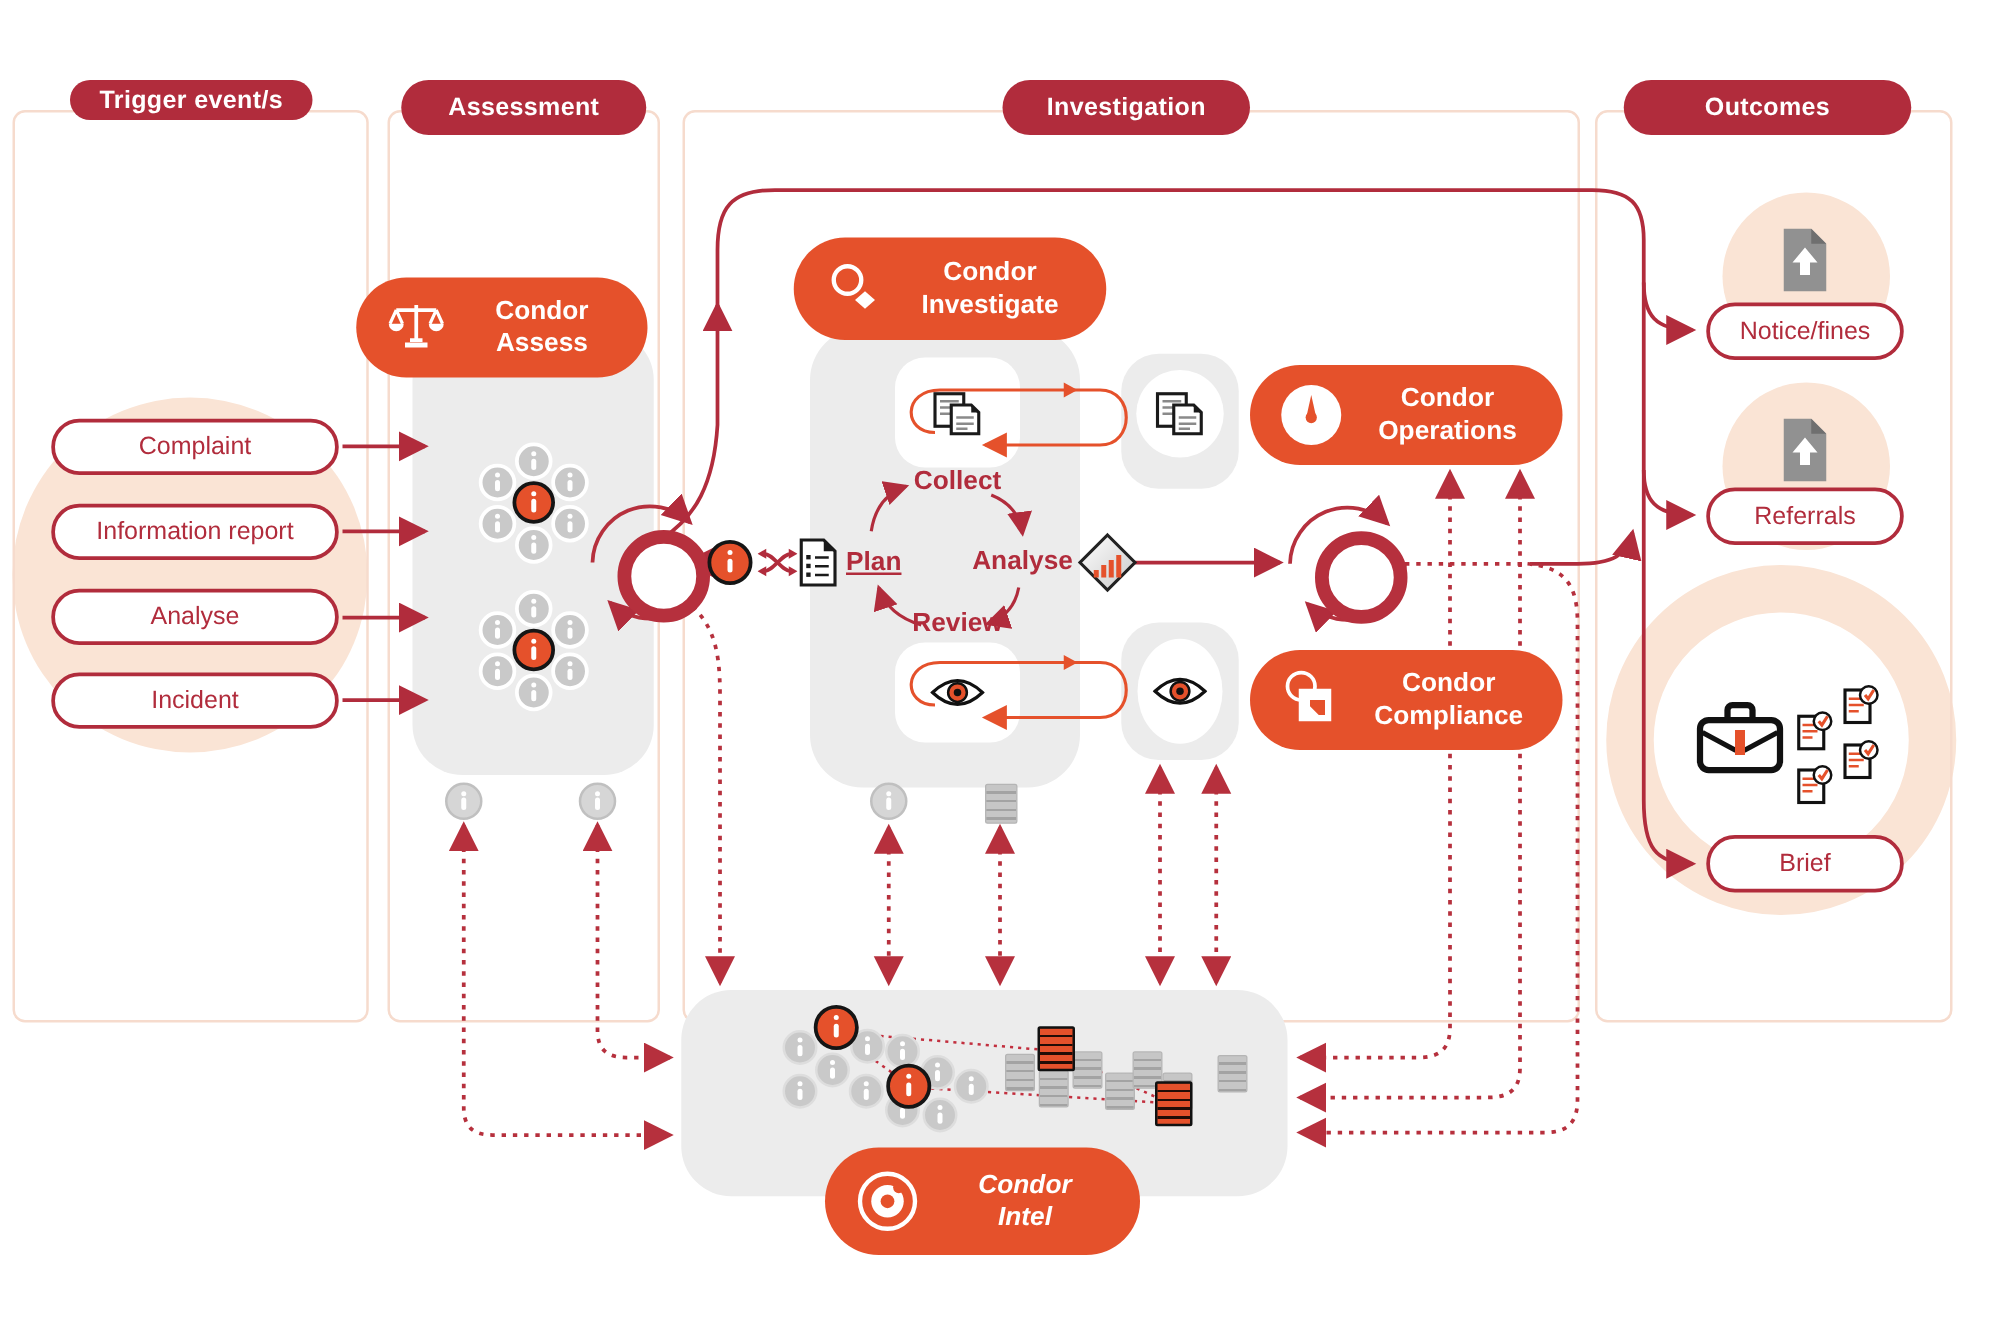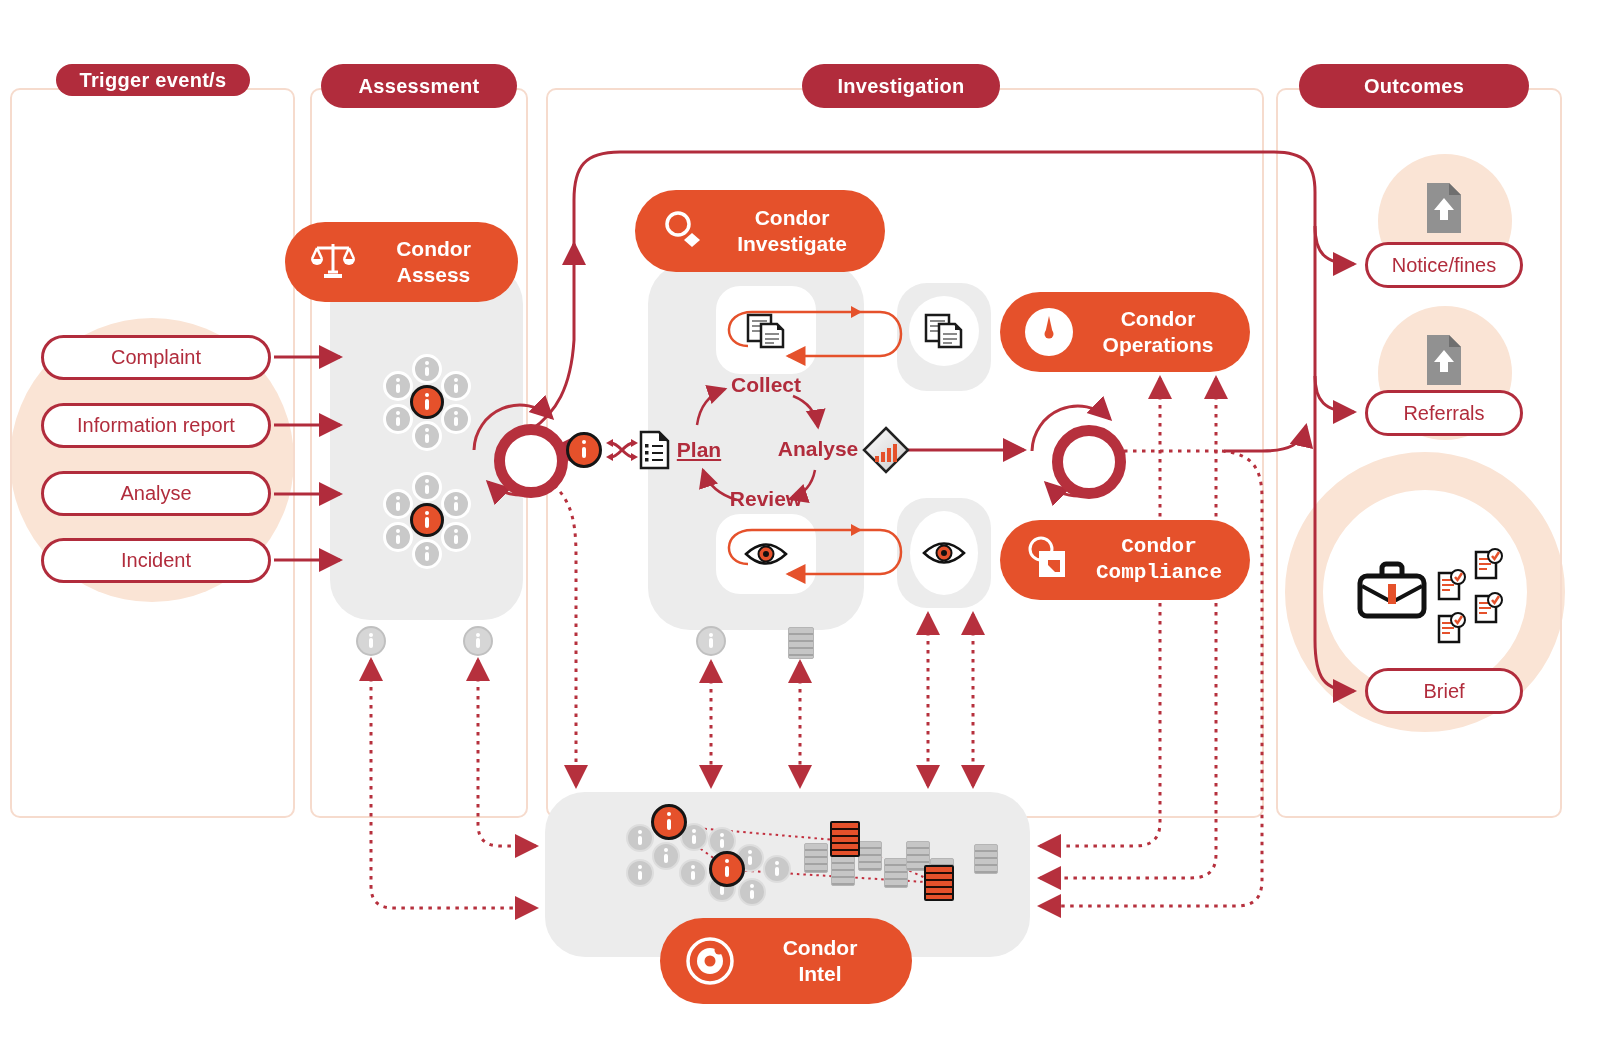--- a/index.html
+++ b/index.html
@@ -217,42 +217,42 @@
     <span class="ico">
       <svg width="50" height="50" viewBox="0 0 50 50">
         <circle cx="25" cy="25" r="24" fill="#fff"></circle>
         <polygon points="25,9 21,27 29,27" fill="#e5512b"></polygon>
         <circle cx="25" cy="27" r="4.5" fill="#e5512b"></circle>
       </svg>
     </span>
     <span class="lbl" style="max-width:130px;margin:0 auto;">Condor Operations</span>
   </div>
 
-  <div class="abs pill-orange" style="left:1000px;top:520px;width:250px;height:80px;font-family:Liberation Mono, monospace;">
+  <div class="abs pill-orange" style="left:1000px;top:520px;width:250px;height:80px;">
     <span class="ico">
       <svg width="52" height="52" viewBox="0 0 52 52">
         <circle cx="17" cy="15" r="11" fill="none" stroke="#fff" stroke-width="3"></circle>
         <rect x="15" y="17" width="26" height="26" fill="#fff"></rect>
         <rect x="24" y="26" width="12" height="12" fill="#e5512b"></rect>
         <polygon points="24,38 24,31 31,38" fill="#fff"></polygon>
       </svg>
     </span>
     <span class="lbl" style="max-width:130px;margin:0 auto;">Condor Compliance</span>
   </div>
 
   <div class="abs pill-orange" style="left:660px;top:918px;width:252px;height:86px;border-radius:43px;">
     <span class="ico">
       <svg width="52" height="52" viewBox="0 0 52 52">
         <circle cx="26" cy="26" r="22" fill="none" stroke="#fff" stroke-width="3.5"></circle>
         <circle cx="26" cy="26" r="13" fill="#fff"></circle>
         <circle cx="26" cy="26" r="5.5" fill="#e5512b"></circle>
         <circle cx="35" cy="15" r="4.5" fill="#e5512b"></circle>
       </svg>
     </span>
-    <span class="lbl" style="max-width:110px;margin:0 auto;">Condor Intel</span>
+    <span class="lbl" style="max-width:110px;margin:0 auto;font-style:italic;">Condor Intel</span>
   </div>
 
   <div class="ic ic-gray" style="left:412px;top:354px;"></div>
   <div class="ic ic-gray" style="left:383px;top:371px;"></div>
   <div class="ic ic-gray" style="left:441px;top:371px;"></div>
   <div class="ic ic-orange" style="left:410px;top:385px;"></div>
   <div class="ic ic-gray" style="left:383px;top:404px;"></div>
   <div class="ic ic-gray" style="left:441px;top:404px;"></div>
   <div class="ic ic-gray" style="left:412px;top:421px;"></div>
 

